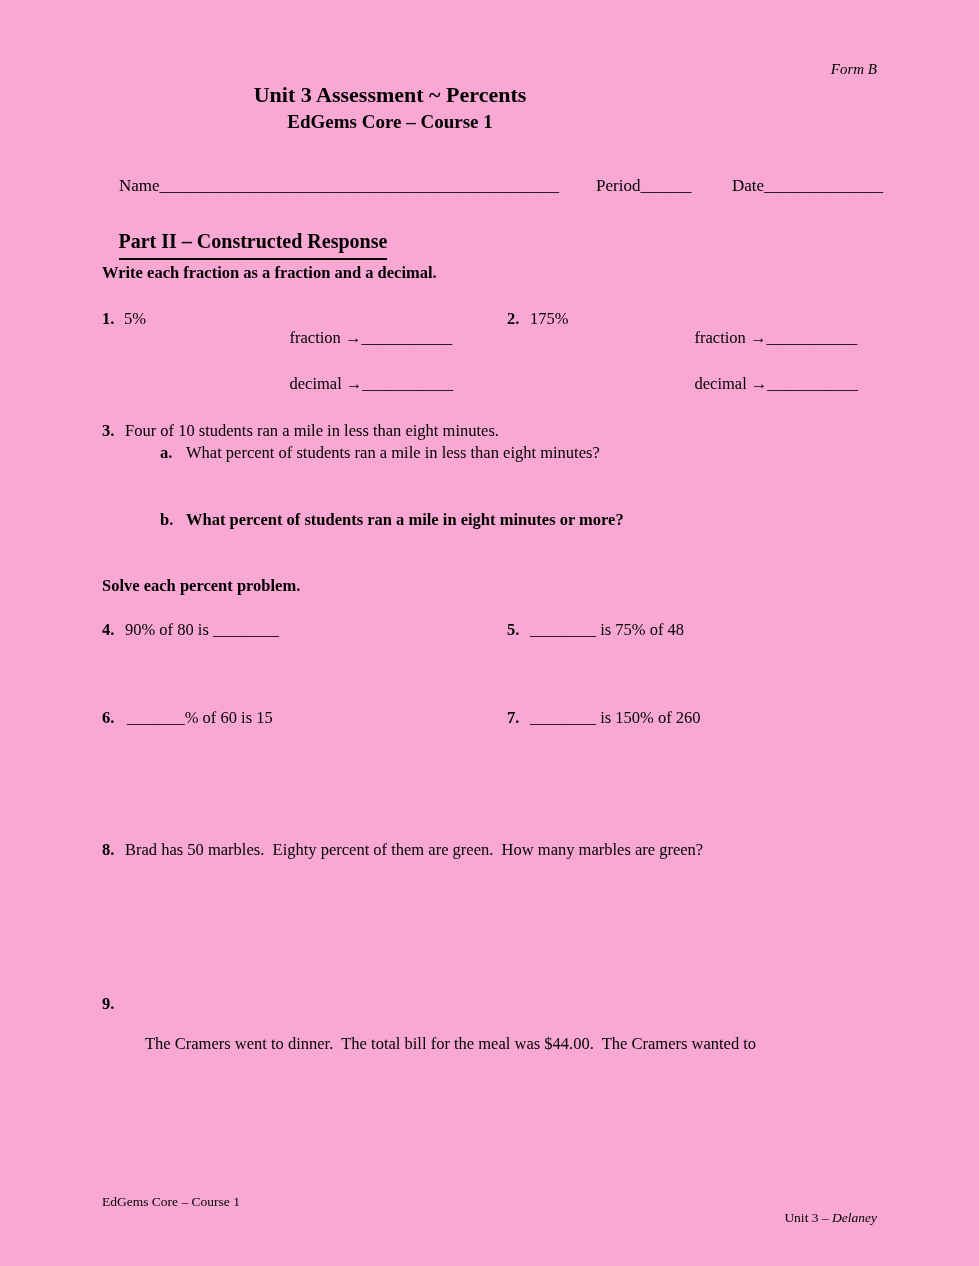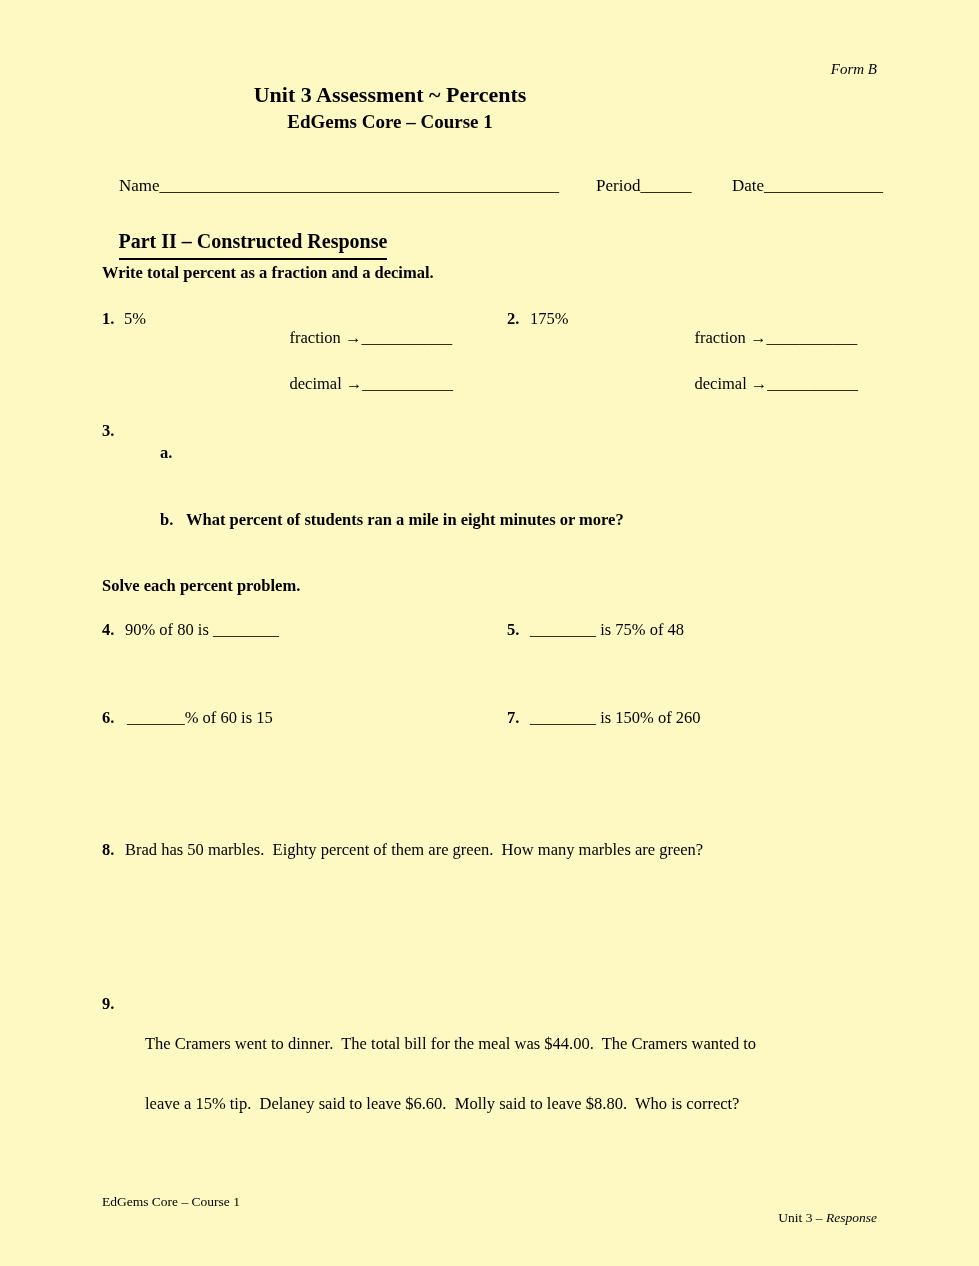--- a/index.html
+++ b/index.html
@@ -4,21 +4,21 @@
 <style>
   html, body {
     margin: 0;
     padding: 0;
     background: #ffffff;
   }
   .page {
     position: relative;
     width: 979px;
     height: 1266px;
-    background: #fef9c3;
+    background: #f9a8d4;
     color: #000000;
     font-family: "Liberation Serif", serif;
     font-size: 16.5px;
     overflow: hidden;
   }
   .abs { position: absolute; line-height: 1.15; white-space: pre; }
   .bold { font-weight: bold; }
   .italic { font-style: italic; }
   .center { left: 0; width: 780px; text-align: center; }
   .title { font-size: 22px; }
@@ -55,42 +55,44 @@
     <span>Date</span><span>______________</span>
   </div>
   <div class="abs info-line" style="top:156px; left:579px;">
     <span>Period</span><span>______</span>
   </div>
 
   <div class="abs" style="top:211px; left:102px;">
     <span class="section-heading">Part II – Constructed Response</span>
   </div>
 
-  <div class="abs instruction" style="top:264px; left:102px;">Write total percent as a fraction and a decimal.</div>
+  <div class="abs instruction" style="top:264px; left:102px;">Write each fraction as a fraction and a decimal.</div>
 
   <div class="abs qnum" style="top:310px; left:102px;">1.</div>
   <div class="abs" style="top:310px; left:124px;">5%</div>
   <div class="abs" style="top:310px; left:273px;">
     <span>fraction →</span><span>___________</span>
   </div>
   <div class="abs qnum" style="top:310px; left:507px;">2.</div>
   <div class="abs" style="top:310px; left:530px;">175%</div>
   <div class="abs" style="top:310px; left:678px;">
     <span>fraction →</span><span>___________</span>
   </div>
 
   <div class="abs" style="top:356px; left:273px;">
     <span>decimal →</span><span>___________</span>
   </div>
   <div class="abs" style="top:356px; left:678px;">
     <span>decimal →</span><span>___________</span>
   </div>
 
   <div class="abs qnum" style="top:422px; left:102px;">3.</div>
+  <div class="abs" style="top:422px; left:125px;">Four of 10 students ran a mile in less than eight minutes.</div>
   <div class="abs qnum" style="top:444px; left:160px;">a.</div>
+  <div class="abs" style="top:444px; left:186px;">What percent of students ran a mile in less than eight minutes?</div>
   <div class="abs qnum" style="top:511px; left:160px;">b.</div>
   <div class="abs" style="top:511px; left:186px;font-weight:bold;">What percent of students ran a mile in eight minutes or more?</div>
 
   <div class="abs instruction" style="top:577px; left:102px;">Solve each percent problem.</div>
 
   <div class="abs qnum" style="top:621px; left:102px;">4.</div>
   <div class="abs" style="top:621px; left:125px;">90% of 80 is ________</div>
   <div class="abs qnum" style="top:621px; left:507px;">5.</div>
   <div class="abs" style="top:621px; left:530px;">________ is 75% of 48</div>
 
@@ -98,21 +100,20 @@
   <div class="abs" style="top:709px; left:127px;">_______% of 60 is 15</div>
   <div class="abs qnum" style="top:709px; left:507px;">7.</div>
   <div class="abs" style="top:709px; left:530px;">________ is 150% of 260</div>
 
   <div class="abs qnum" style="top:841px; left:102px;">8.</div>
   <div class="abs" style="top:841px; left:125px;">Brad has 50 marbles.  Eighty percent of them are green.  How many marbles are green?</div>
 
   <div class="abs qnum" style="top:995px; left:102px;">9.</div>
   <div class="abs q9-lines" style="top:995px; left:125px;margin-left:20px;">
     <span>The Cramers went to dinner.  The total bill for the meal was $44.00.  The Cramers wanted to</span>
-    <span>leave a 15% tip.  Delaney said to leave $6.60.  Molly said to leave $8.80.  Who is correct?</span>
   </div>
 
   <div class="abs footer-text" style="top:1194px; left:102px;">EdGems Core – Course 1</div>
   <div class="abs footer-text" style="top:1194px; right:102px;">
-    <span>Unit 3 – </span><span class="italic">Response</span>
+    <span>Unit 3 – </span><span class="italic">Delaney</span>
   </div>
 
 </div>
 
 </body></html>

